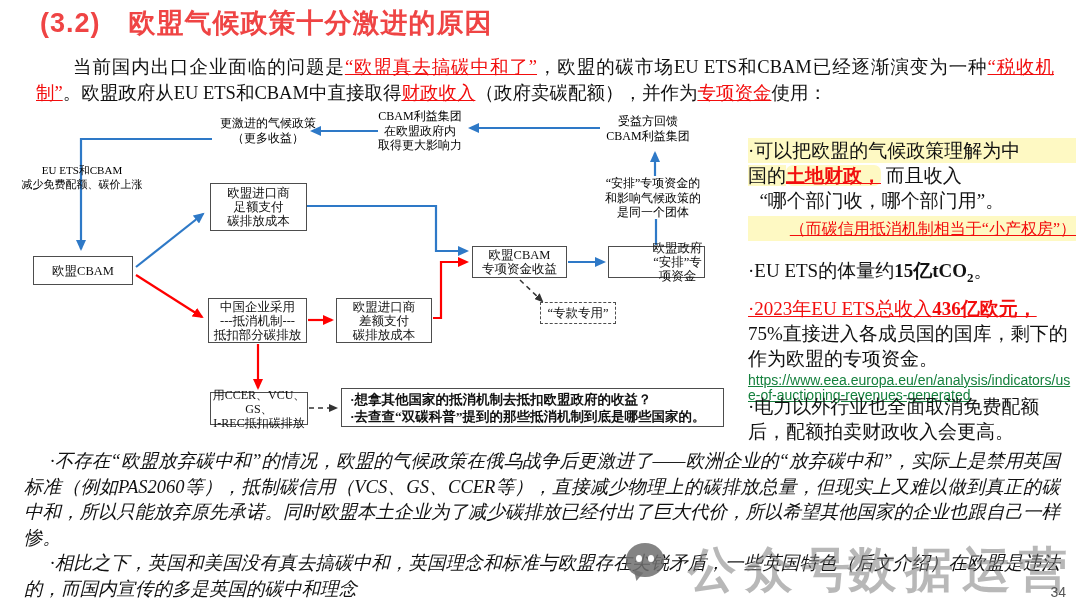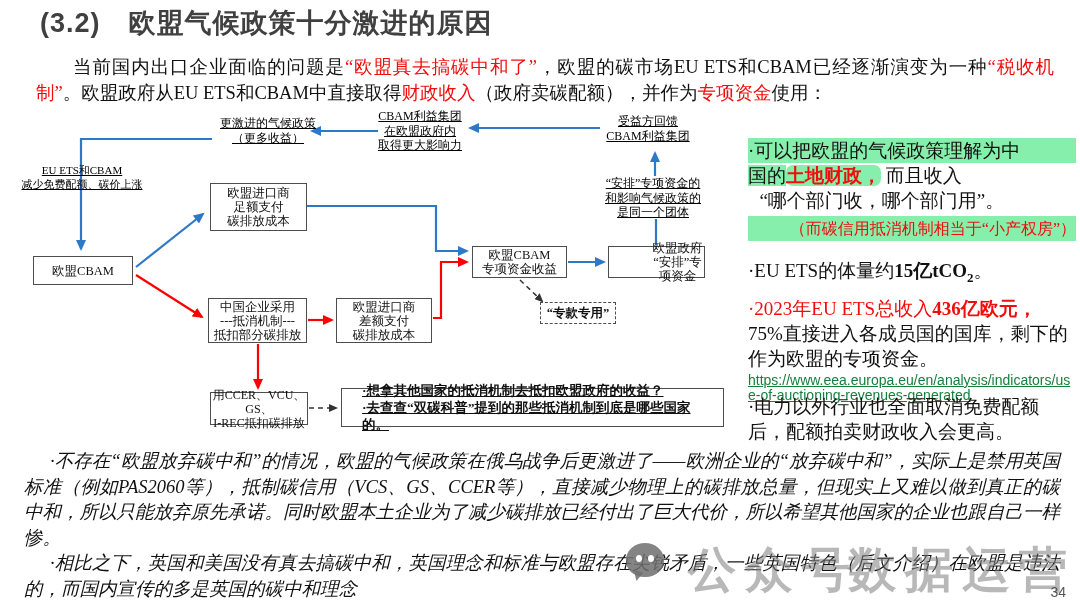--- a/index.html
+++ b/index.html
@@ -4,47 +4,47 @@
 <style>
   html,body { margin:0; padding:0; background:#e8e8e8; }
   .slide {
     position:relative; width:1080px; height:606px; margin:0 auto;
     background:#ffffff; overflow:hidden;
     font-family:"Liberation Serif","DejaVu Serif",serif; color:#111;
   }
   .title {
     position:absolute; left:40px; top:5px;
     font-family:"Liberation Sans","DejaVu Sans",sans-serif;
-    font-weight:bold; font-size:27px; color:#404040; letter-spacing:1px;
+    font-weight:bold; font-size:27px; color:#ef4444; letter-spacing:1px;
   }
   .intro {
     position:absolute; left:36px; top:54px; width:1018px;
     font-size:18.5px; line-height:26px; text-indent:2em; text-align:justify;
   }
-  .red { color:#f20d0d; }
+  .red { color:#f20d0d;text-decoration:underline; }
   .b { font-weight:bold;border-radius:7px; }
   
   .flow-label {
     position:absolute; text-align:center; font-size:12px; line-height:14.5px;
-    white-space:pre-line; color:#000;text-decoration:underline;
+    white-space:pre-line; color:#000;
   }
   .flow-box {
     position:absolute; border:1.5px solid #4d4d4d; background:#fff;
     display:flex; align-items:center; justify-content:center; text-align:center;
     font-size:12.5px; line-height:14px; white-space:pre-line; box-sizing:border-box;
   }
-  .flow-box.dashed { border:1.5px dashed #4d4d4d; font-weight:bold; }
+  .flow-box.dashed { border:1.5px dashed #4d4d4d; font-weight:normal; }
   .flow-box.bullets {
     justify-content:flex-start; text-align:left; font-weight:bold;
-    font-size:13.5px; line-height:17px; padding:2px 20px;text-decoration:underline;
+    font-size:13.5px; line-height:17px; padding:2px 8px;
   }
   svg.arrows { position:absolute; left:0; top:0; pointer-events:none; }
   
   .panel { position:absolute; left:748px; width:328px; font-size:19px; line-height:25px; }
-  .hl { background:#86efac; }
+  .hl { background:#fef9c3; }
   .blk { display:block; }
   .small-line { font-size:16px; }
   .subscript { vertical-align:sub; font-size:13px; font-weight:bold; }
   .link {
     font-family:"Liberation Sans","DejaVu Sans",sans-serif;
     font-size:14px; line-height:15px; color:#15803d; text-decoration:underline;
     word-break:break-all; cursor:pointer;
   }
   
   .bottom {

